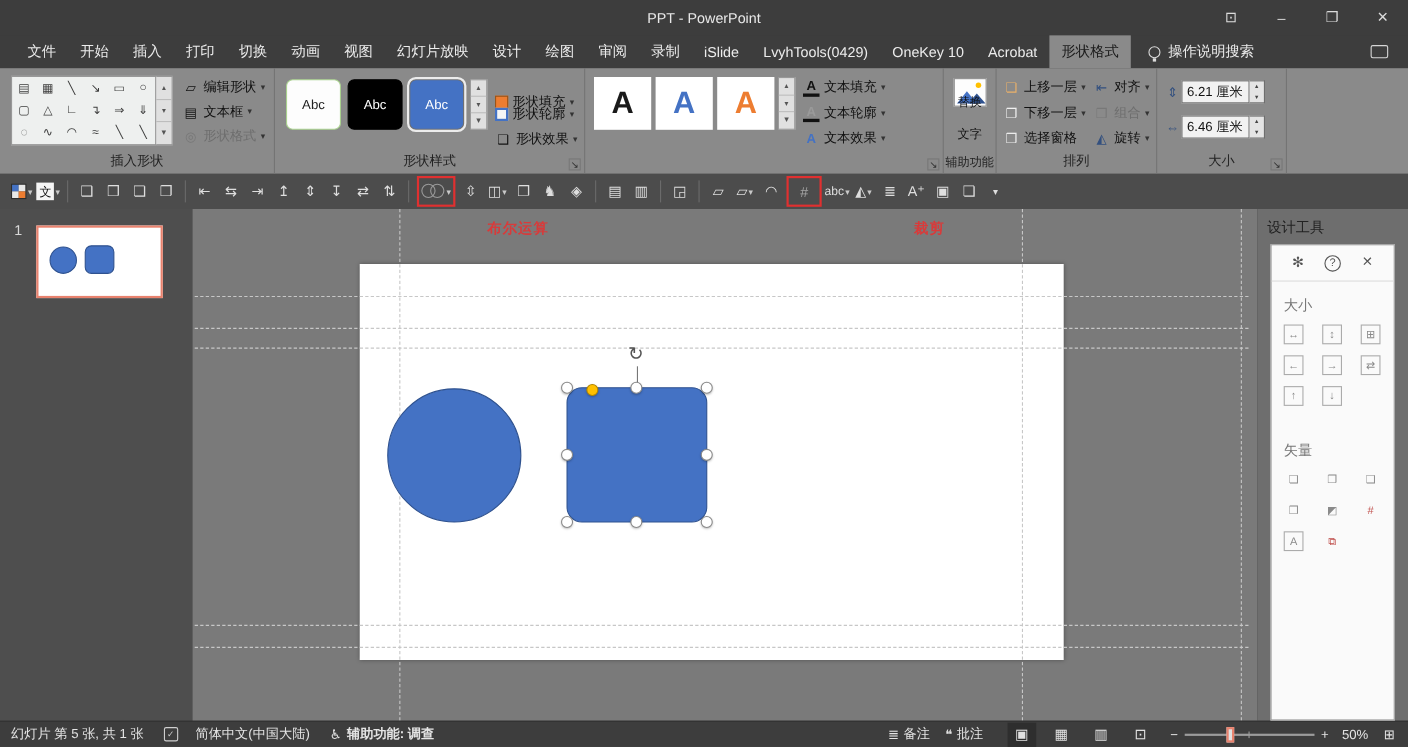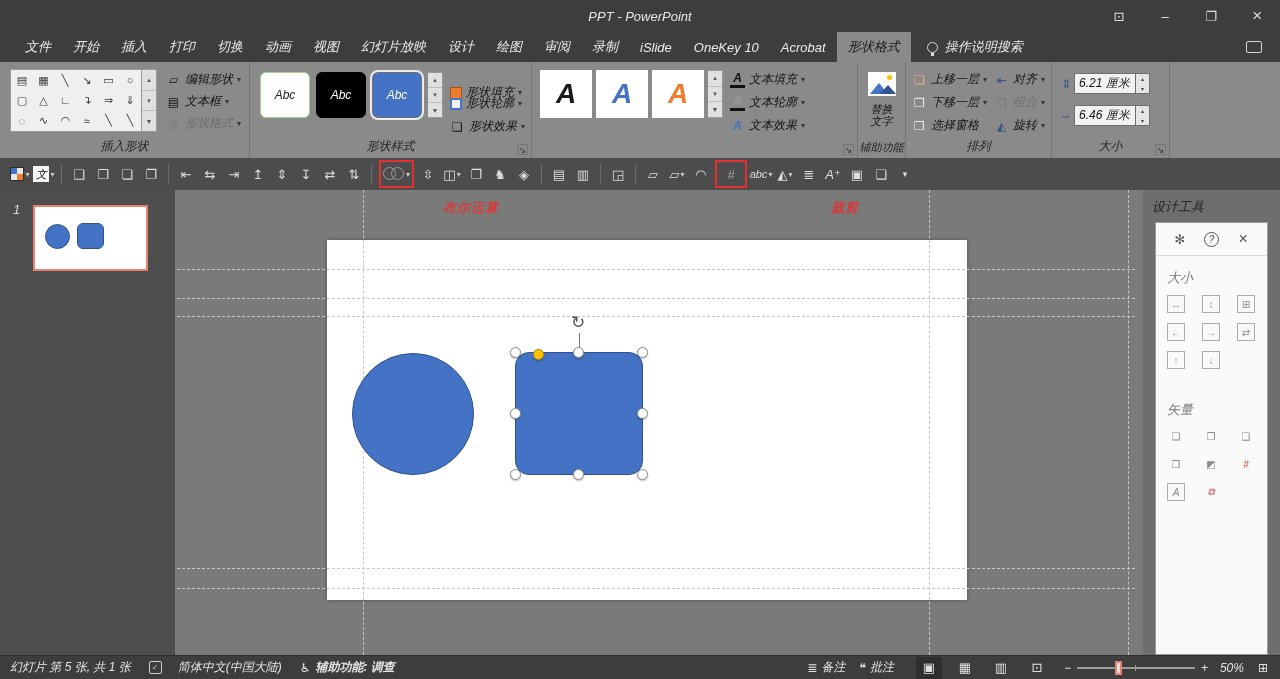--- a/index.html
+++ b/index.html
@@ -1,18 +1,18 @@
 <!DOCTYPE html>
 <html><head>
 <meta charset="utf-8">
 <style>
   * { margin:0; padding:0; box-sizing:border-box; }
   html,body { width:1280px; height:679px; overflow:hidden; }
   body { font-family:"Liberation Sans","DejaVu Sans",sans-serif; font-size:12px; color:#1a1a1a; }
-  .app { position:relative; width:1280px; height:679px; background:#3d3d3d; overflow:hidden;font-style:italic; }
+  .app { position:relative; width:1280px; height:679px; background:#3d3d3d; overflow:hidden; }
 
   
   .titlebar { position:relative; height:32px; background:#3d3d3d; display:flex; align-items:center; justify-content:center; }
   .titlebar .title { color:#e8e8e8; font-size:13px; }
   .win-controls { position:absolute; right:0; top:0; height:32px; display:flex; align-items:center; }
   .win-btn { width:46px; height:32px; display:flex; align-items:center; justify-content:center; color:#dcdcdc; font-size:13px; cursor:default; }
   .win-btn.close { font-size:17px; }
 
   
   .menubar { height:30px; background:#3d3d3d; display:flex; align-items:stretch; padding-left:14px; }
@@ -137,20 +137,21 @@
     <span class="mtab">打印</span>
     <span class="mtab">切换</span>
     <span class="mtab">动画</span>
     <span class="mtab">视图</span>
     <span class="mtab">幻灯片放映</span>
     <span class="mtab">设计</span>
     <span class="mtab">绘图</span>
     <span class="mtab">审阅</span>
     <span class="mtab">录制</span>
     <span class="mtab">iSlide</span>
+    <span class="mtab">LvyhTools(0429)</span>
     <span class="mtab">OneKey 10</span>
     <span class="mtab">Acrobat</span>
     <span class="mtab active">形状格式</span>
     <span class="tellme">
       <span class="bulb"></span>
       <span>操作说明搜索</span>
     </span>
     <span class="comment-ic"></span>
   </div>
 
@@ -254,21 +255,21 @@
       </div>
       <div class="launcher">↘</div>
     </div>
 
     <div class="rgroup" style="width:48px">
       <div class="pic-ic">
           <i class="mtn"></i>
           <i class="mtn2"></i>
           <i class="sun"></i>
         </div>
-      <div class="alt-lines" style="top:40px">替换</div>
+      <div class="alt-lines" style="top:23px">替换</div>
       <div class="alt-lines" style="top:52px">文字</div>
       <div class="glabel" style="font-size:11px">辅助功能</div>
     </div>
 
     <div class="rgroup" style="width:146px">
       <div class="rbtn" style="left:6px;top:7px">
         <span class="bic" style="color:#e8b06a">❏</span>
         <span>上移一层</span>
         <span class="chev">▾</span>
       </div>

